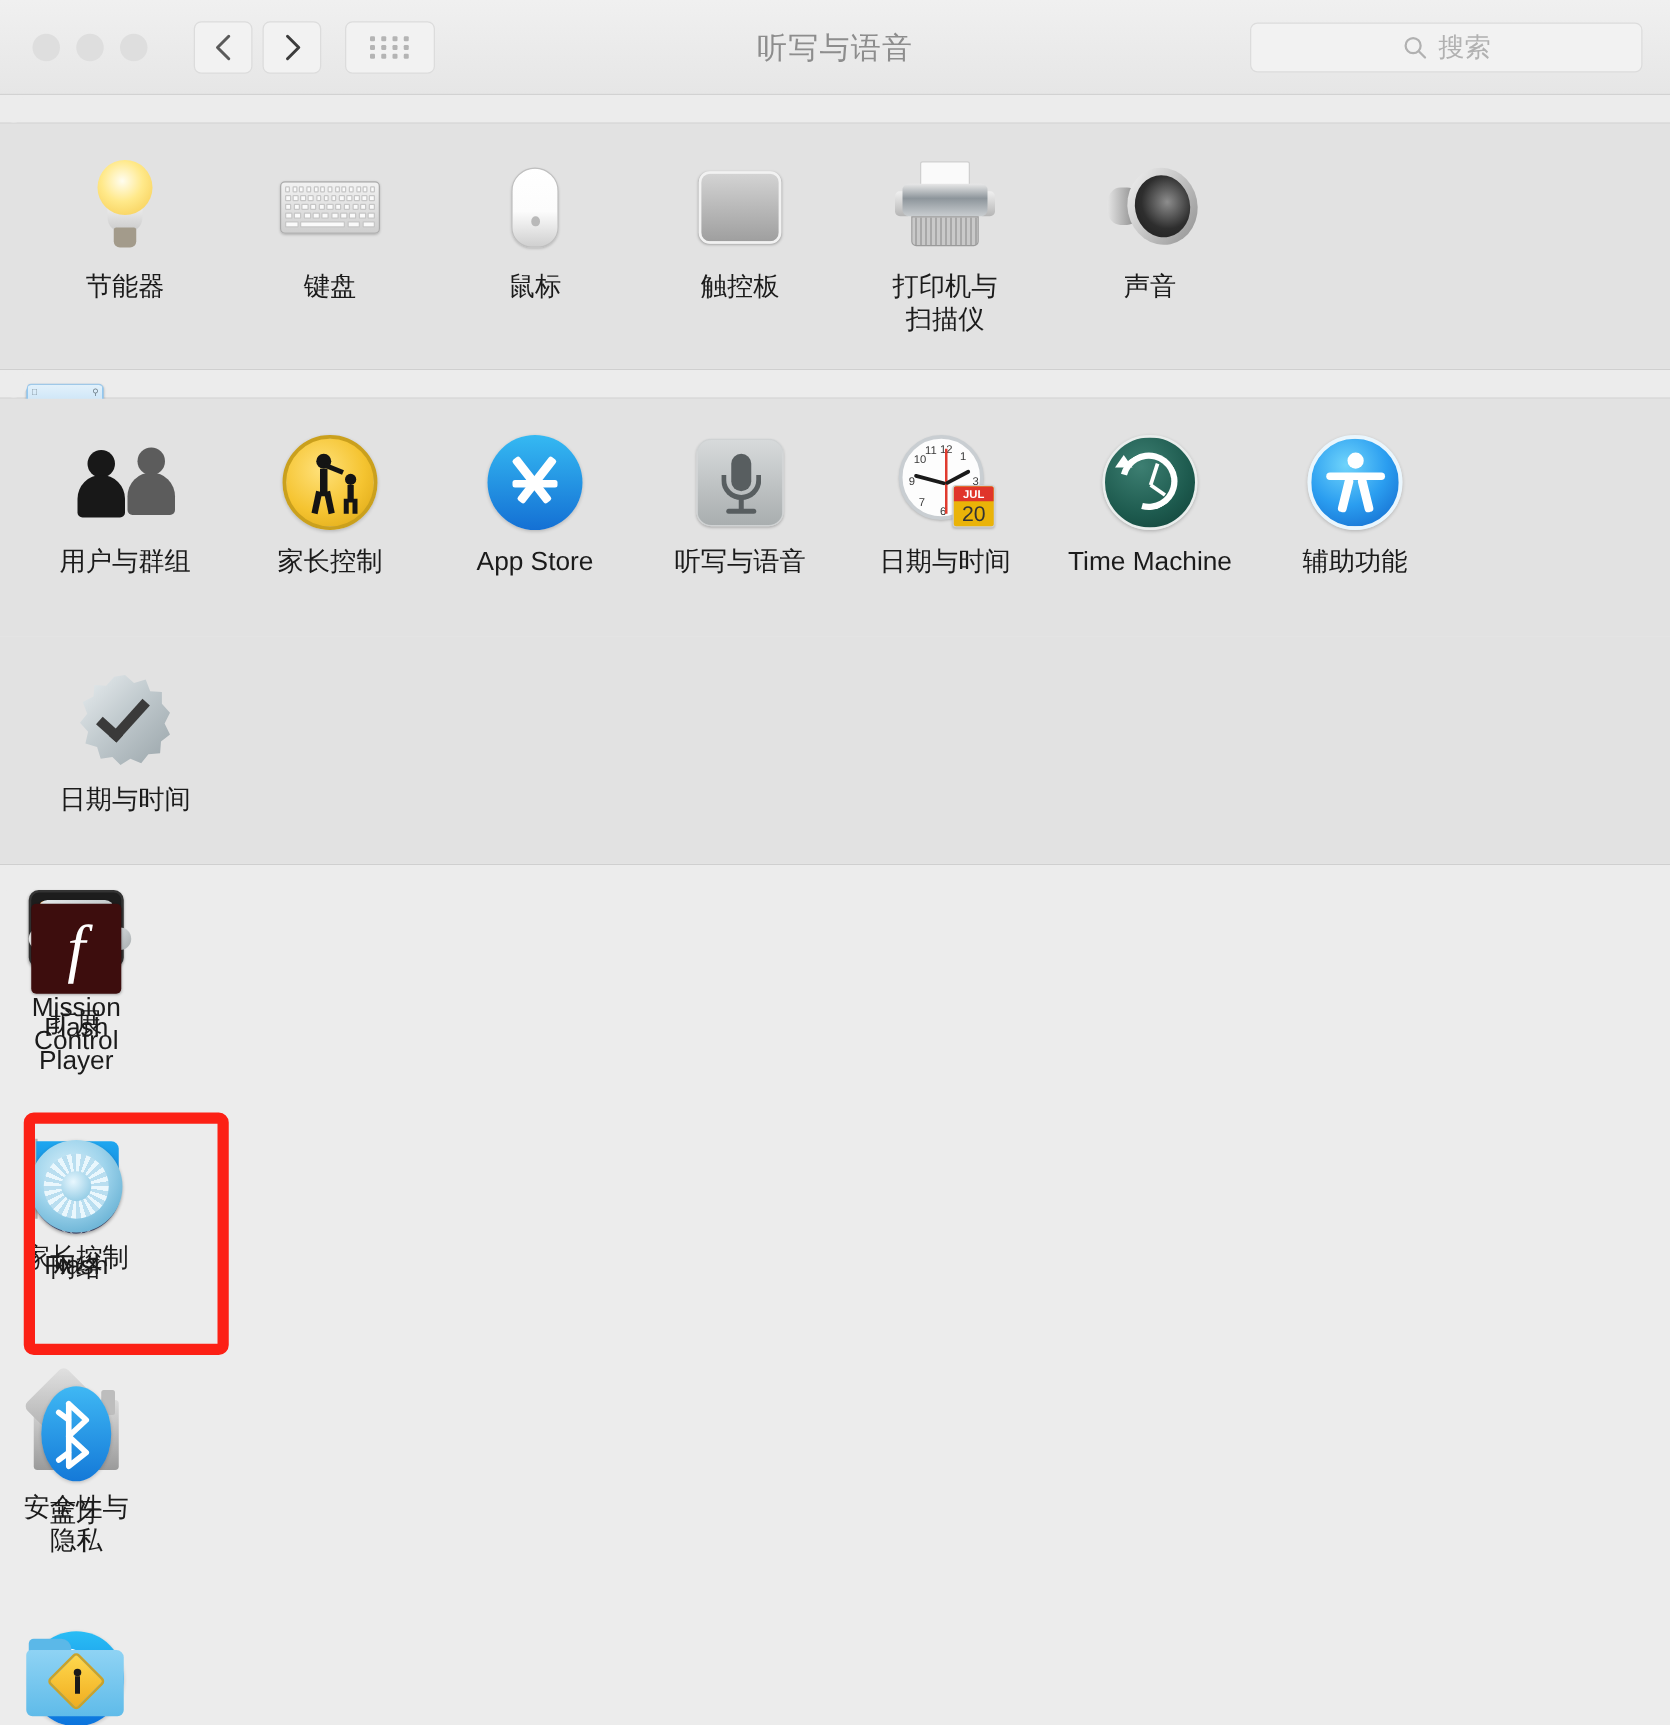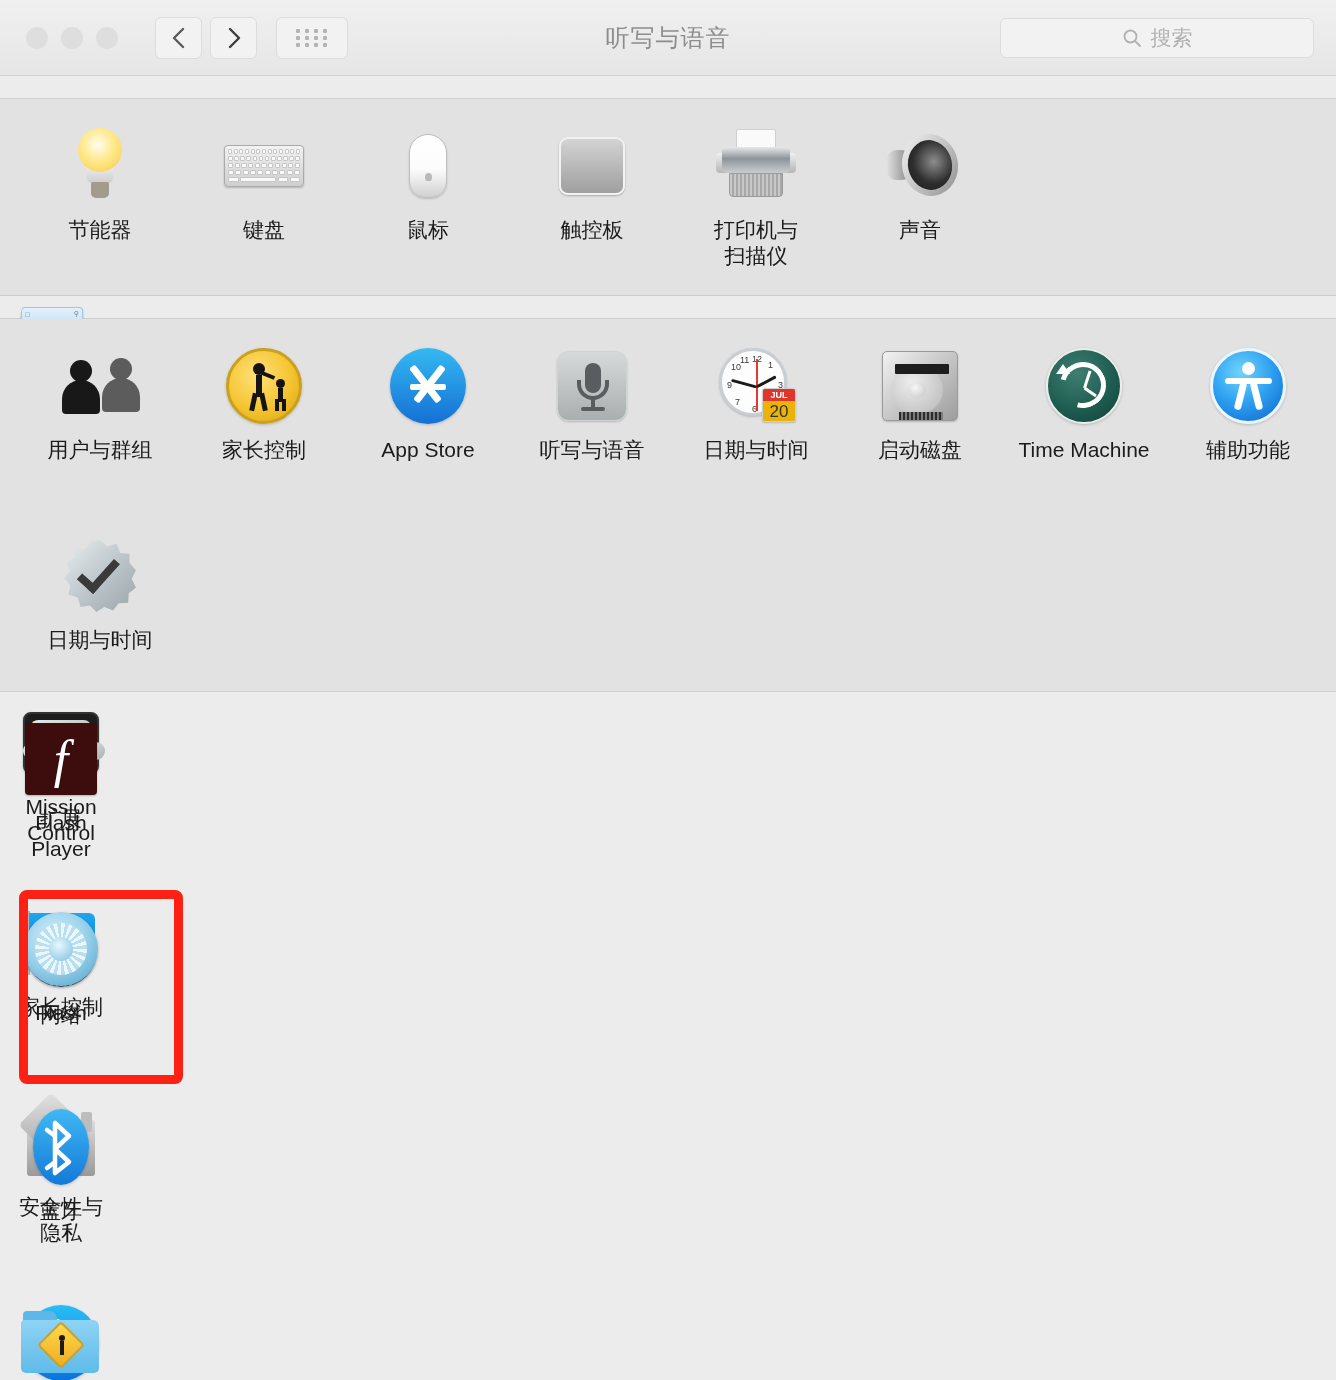--- a/index.html
+++ b/index.html
@@ -956,31 +956,20 @@
           </div>
           <div class="cal">
             <div class="mo">JUL</div>
             <div class="dy">20</div>
           </div>
         </div>
       </div>
       <div class="label">日期与时间</div>
     </div>
 
-    <div class="cell">
-      <div class="iconwrap">
-        <div class="ic-hdd">
-            <div class="platter"></div>
-            <div class="hub"></div>
-            <div class="label"></div>
-            <div class="conn"></div>
-          </div>
-      </div>
-      <div class="label">启动磁盘</div>
-    </div>
 
     <div class="cell">
       <div class="iconwrap">
         <div class="ic-tm">
             <div class="ring"></div>
             <div class="arrow"></div>
             <div class="h1"></div>
             <div class="h2"></div>
           </div>
       </div>

